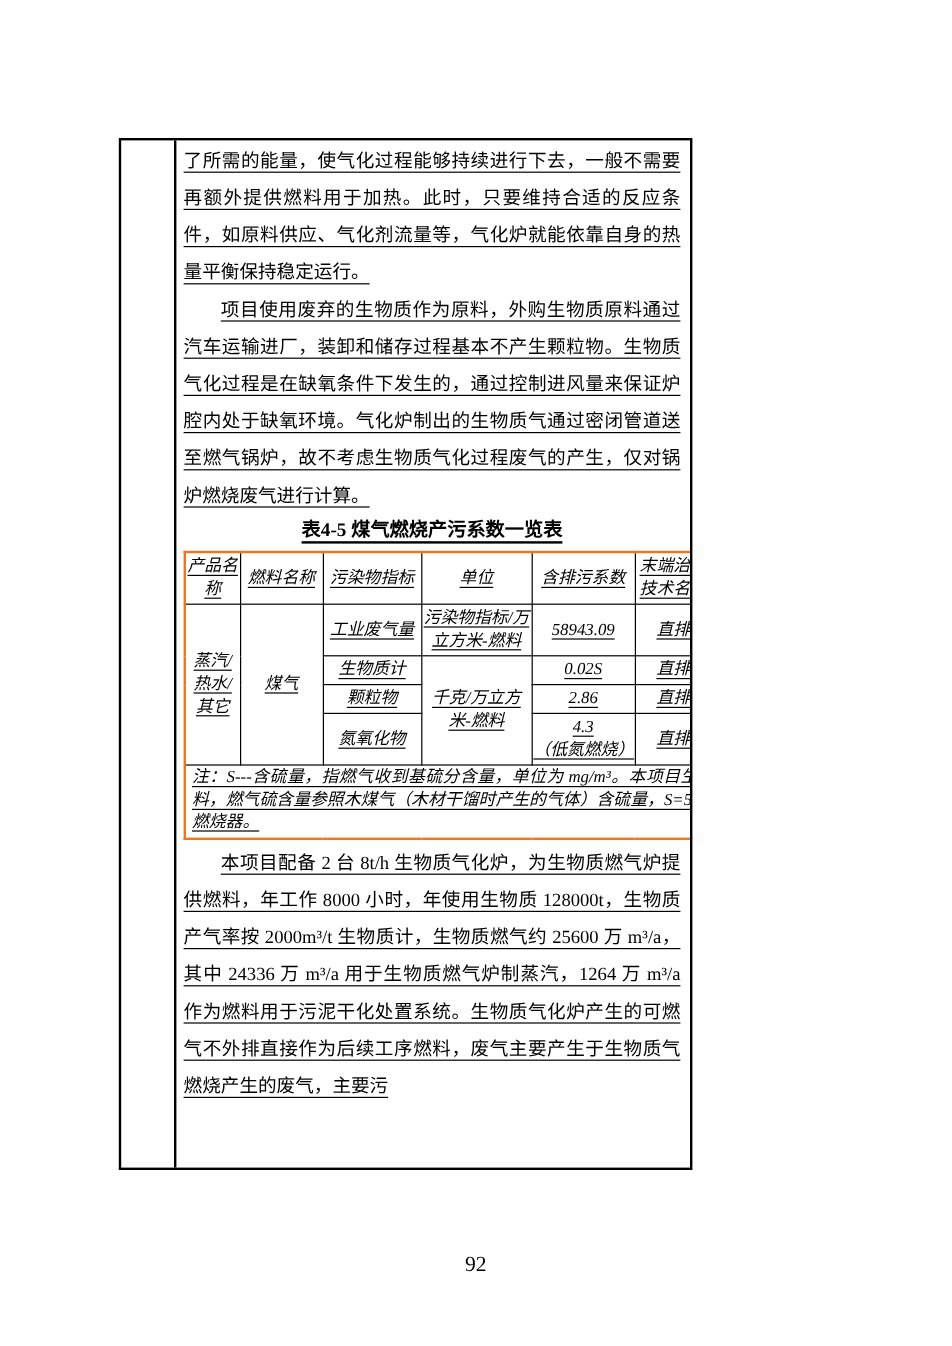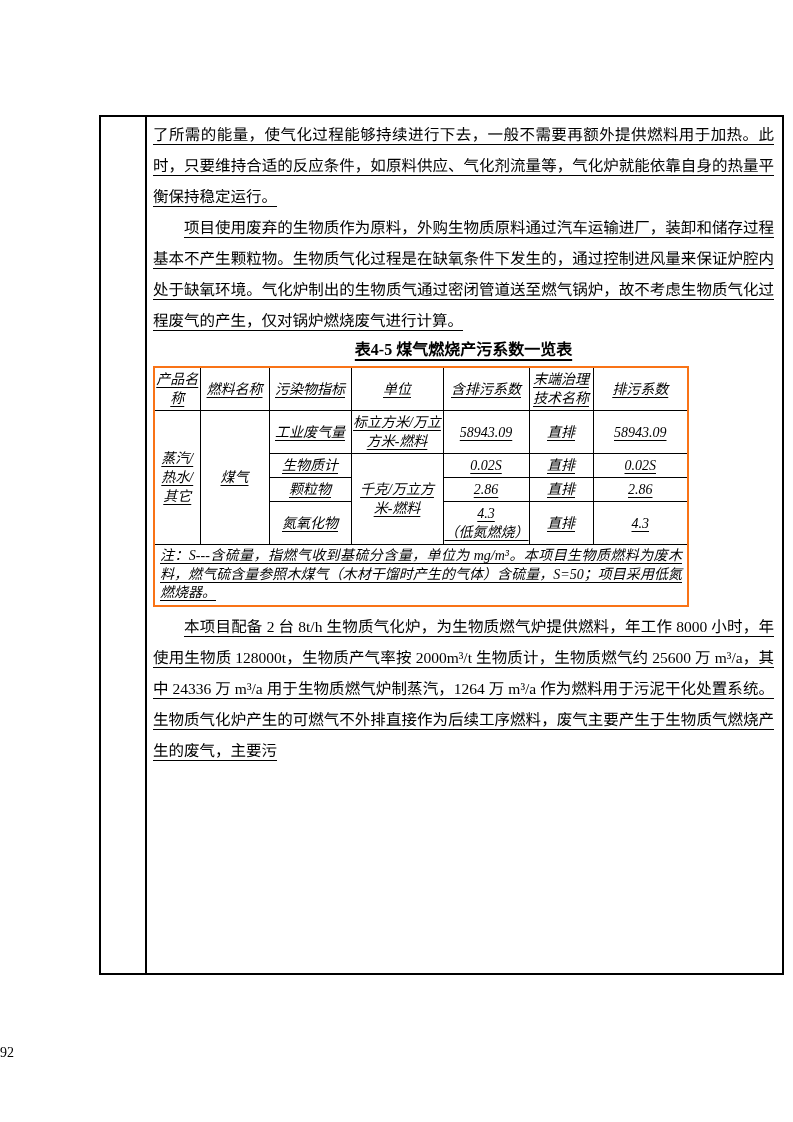--- a/index.html
+++ b/index.html
@@ -11,21 +11,21 @@
     height: 1122px;
     position: relative;
     background: #ffffff;
     color: #000000;
     font-family: "Liberation Serif", "DejaVu Serif", serif;
   }
   .doc-frame {
     position: absolute;
     left: 99px;
     top: 115px;
-    width: 685px;
+    width: 478px;
     min-height: 860px;
     box-sizing: border-box;
     border: 2px solid #000000;
     display: flex;
     align-items: stretch;
     justify-content: flex-end;
   }
   .margin-col {
     width: 44px;
     flex: 0 0 44px;
@@ -87,21 +87,22 @@
   table.coef-table td.note-cell {
     text-align: justify;
     padding: 2px 5px;
     line-height: 18.5px;
   }
   .page-number {
     position: absolute;
     top: 1044px;
     left: 0;
     width: 100%;
-    font-size: 14px;
+    text-align: center;
+    font-size: 18px;
     line-height: 18px;
   }
 </style>
 </head>
 <body>
 
 <div class="doc-frame">
   <div class="margin-col"></div>
   <div class="content-col">
 
@@ -127,21 +128,21 @@
           <td>污染物指标</td>
           <td>单位</td>
           <td>含排污系数</td>
           <td>末端治理技术名称</td>
           <td>排污系数</td>
         </tr>
         <tr>
           <td rowspan="4">蒸汽/热水/其它</td>
           <td rowspan="4">煤气</td>
           <td>工业废气量</td>
-          <td>标立方米/万立方米-燃料</td>
+          <td>污染物指标/万立方米-燃料</td>
           <td>58943.09</td>
           <td>直排</td>
           <td>58943.09</td>
         </tr>
         <tr>
           <td>生物质计</td>
           <td rowspan="3">千克/万立方米-燃料</td>
           <td>0.02S</td>
           <td>直排</td>
           <td>0.02S</td>

